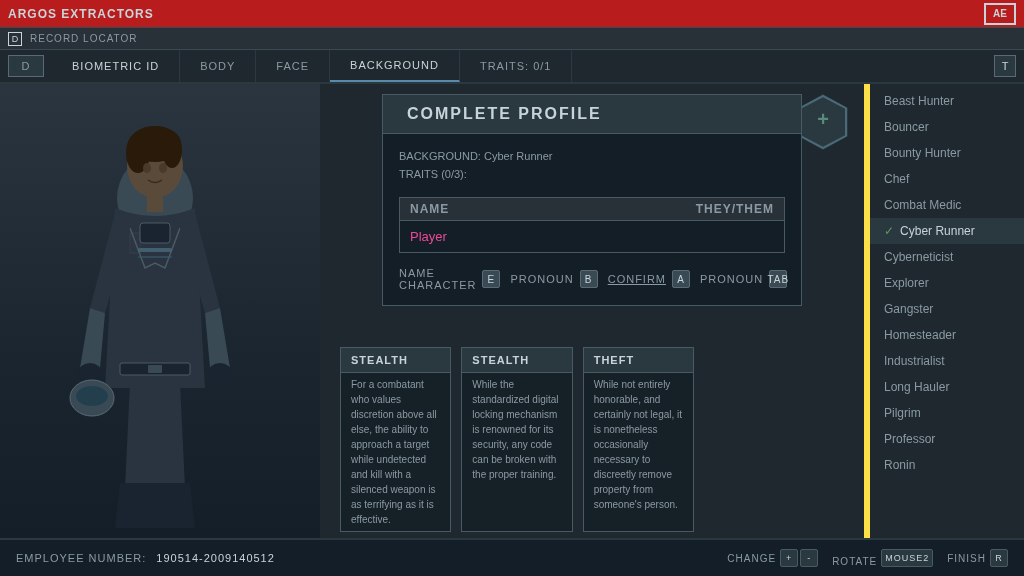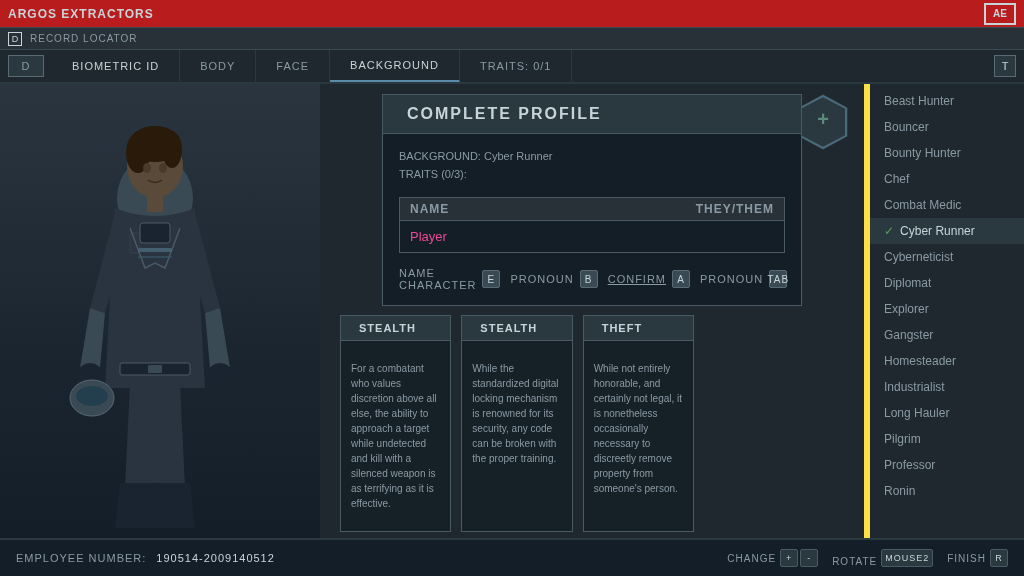--- a/index.html
+++ b/index.html
@@ -218,29 +218,29 @@
       gap: 12px;
     }
     .bg-card {
       flex: 1;
       border: 1px solid #4a5a64;
       background: rgba(20, 30, 38, 0.8);
       padding: 0;
     }
     .bg-card-header {
       background: #2a3840;
-      padding: 6px 18px;
+      padding: 6px 10px;
       font-size: 11px;
       font-weight: bold;
       color: #c8d4d8;
       letter-spacing: 1px;
       border-bottom: 1px solid #4a5a64;
     }
     .bg-card-body {
-      padding: 20px 10px;
+      padding: 4px 10px;
       font-size: 10px;
       color: #8a9aa4;
       line-height: 1.5;
     }
 
     
     .hex-badge {
       position: absolute;
       right: 20px;
       top: 60px;
@@ -501,23 +501,20 @@
         <span>Combat Medic</span>
       </div>
     <div class="sidebar-item active">
       <span class="check">✓</span>
       <span>Cyber Runner</span>
     </div>
     <div class="sidebar-item">
         <span>Cyberneticist</span>
       </div>
     <div class="sidebar-item">
-        <span>Diplomat</span>
-      </div>
-    <div class="sidebar-item">
         <span>Explorer</span>
       </div>
     <div class="sidebar-item">
         <span>Gangster</span>
       </div>
     <div class="sidebar-item">
         <span>Homesteader</span>
       </div>
     <div class="sidebar-item">
         <span>Industrialist</span>

